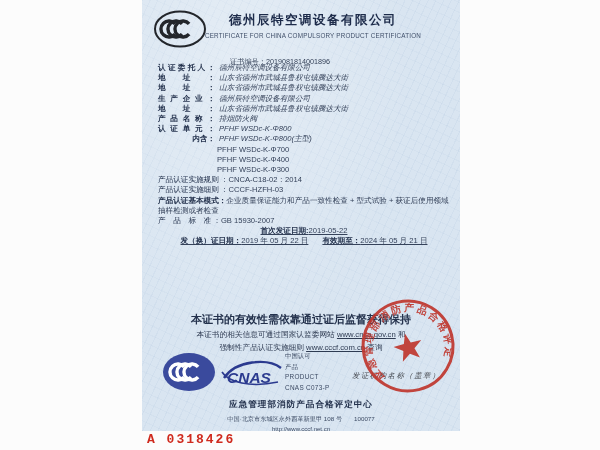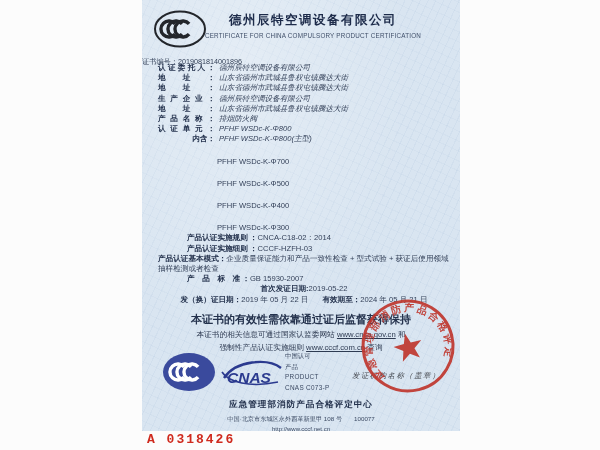--- a/index.html
+++ b/index.html
@@ -16,31 +16,31 @@
       radial-gradient(ellipse at 30% 15%, rgba(255,255,255,.30), transparent 55%),
       repeating-linear-gradient(115deg, rgba(140,170,205,.10) 0 1px, transparent 1px 7px),
       repeating-linear-gradient(25deg, rgba(140,170,205,.07) 0 1px, transparent 1px 9px);
     color:#2e3b52;
   }
   
   .ccc-black{position:absolute;left:10px;top:8px;}
   .hdr-text{position:absolute;left:24px;right:0;top:12px;text-align:center;}
   .title{font-size:12.5px;font-weight:bold;color:#1d2b4a;letter-spacing:1.5px;}
   .subtitle{font-size:6.3px;color:#41506a;margin-top:3px;letter-spacing:.2px;}
-  .certno{position:absolute;top:57px;left:0;right:42px;text-align:left;font-size:7.2px;color:#323f56;}
+  .certno{position:absolute;top:57px;left:0;right:42px;text-align:center;font-size:7.2px;color:#323f56;}
   
   .body-text{position:absolute;left:16px;top:63px;width:292px;font-size:7.6px;line-height:10.2px;color:#35425a;}
   .kv .lbl{display:inline-block;width:57px;text-align:justify;text-align-last:justify;font-weight:bold;color:#24324d;vertical-align:top;}
   .kv .lbl.lbl-right{text-align-last:right;}
   .kv .val{margin-left:4px;font-style:italic;}
-  .model-row{padding-left:59px;margin-top:12px;}
-  .rline .rlbl{font-weight:bold;color:#24324d;margin-left:29px;}
+  .model-row{padding-left:59px;}
+  .rline .rlbl{font-weight:normal;color:#24324d;}
   .para{}
   .para .b{font-weight:bold;color:#24324d;text-align:right;}
-  .center{text-align:center;}
+  .center{text-align:center;text-decoration:underline;}
   .datebold{font-weight:bold;color:#24324d;}
   .gap2{display:inline-block;width:14px;}
   
   .notices{position:absolute;left:0;right:0;top:312px;text-align:center;color:#2e3b52;}
   .n1{font-size:11px;font-weight:bold;color:#24324d;}
   .n2,.n3{font-size:7.7px;margin-top:3.2px;}
   .u{text-decoration:underline;}
   
   .ccc-blue{position:absolute;left:18px;top:350px;}
   .cnas{position:absolute;left:78px;top:356px;}
@@ -83,21 +83,20 @@
     <div class="kv"><span class="lbl">认证委托人：</span><span class="val">德州辰特空调设备有限公司</span></div>
     <div class="kv"><span class="lbl">地址：</span><span class="val">山东省德州市武城县鲁权屯镇腾达大街</span></div>
     <div class="kv"><span class="lbl">地址：</span><span class="val">山东省德州市武城县鲁权屯镇腾达大街</span></div>
     <div class="kv"><span class="lbl">生产企业：</span><span class="val">德州辰特空调设备有限公司</span></div>
     <div class="kv"><span class="lbl">地址：</span><span class="val">山东省德州市武城县鲁权屯镇腾达大街</span></div>
     <div class="kv"><span class="lbl">产品名称：</span><span class="val">排烟防火阀</span></div>
     <div class="kv"><span class="lbl">认证单元：</span><span class="val">PFHF WSDc-K-Φ800</span></div>
 
     <div class="kv"><span class="lbl lbl-right">内含：</span><span class="val">PFHF WSDc-K-Φ800(主型)</span></div>
     <div class="model-row">PFHF WSDc-K-Φ700</div>
-    <div class="model-row">PFHF WSDc-K-Φ500</div>
     <div class="model-row">PFHF WSDc-K-Φ400</div>
     <div class="model-row">PFHF WSDc-K-Φ300</div>
 
     <div class="rline"><span class="rlbl">产品认证实施规则 ：</span><span>CNCA-C18-02：2014</span></div>
     <div class="rline"><span class="rlbl">产品认证实施细则 ：</span><span>CCCF-HZFH-03</span></div>
     <div class="para"><span class="b">产品认证基本模式：</span><span>企业质量保证能力和产品一致性检查 + 型式试验 + 获证后使用领域抽样检测或者检查</span></div>
     <div class="rline"><span class="rlbl">产　品　标　准 ：</span><span>GB 15930-2007</span></div>
 
 
     <div class="center"><span class="datebold">首次发证日期:</span><span>2019-05-22</span></div>

